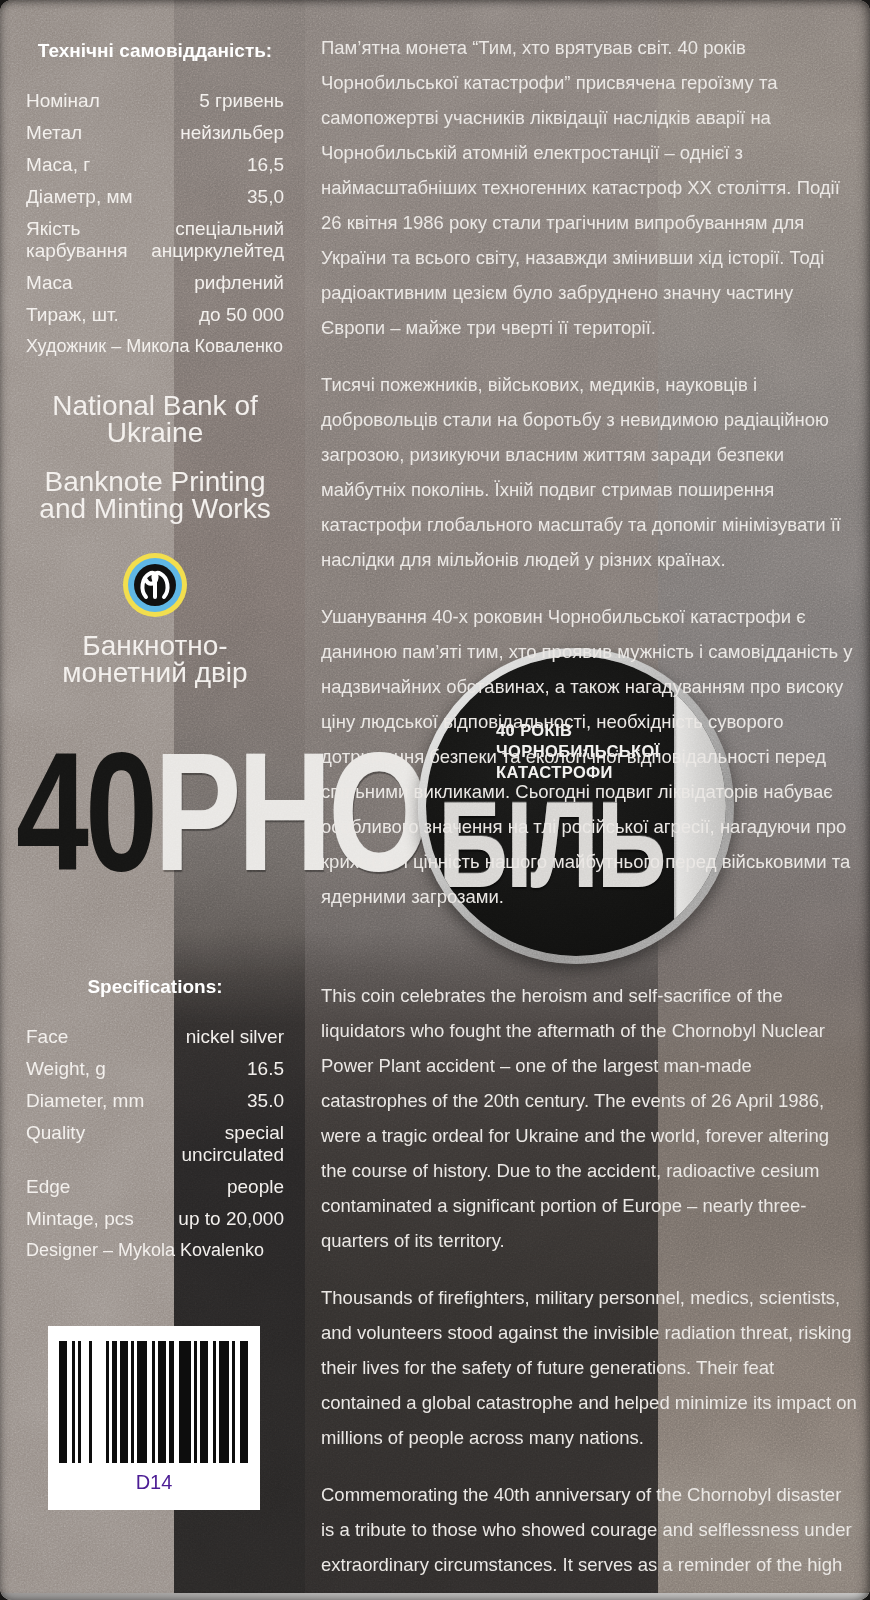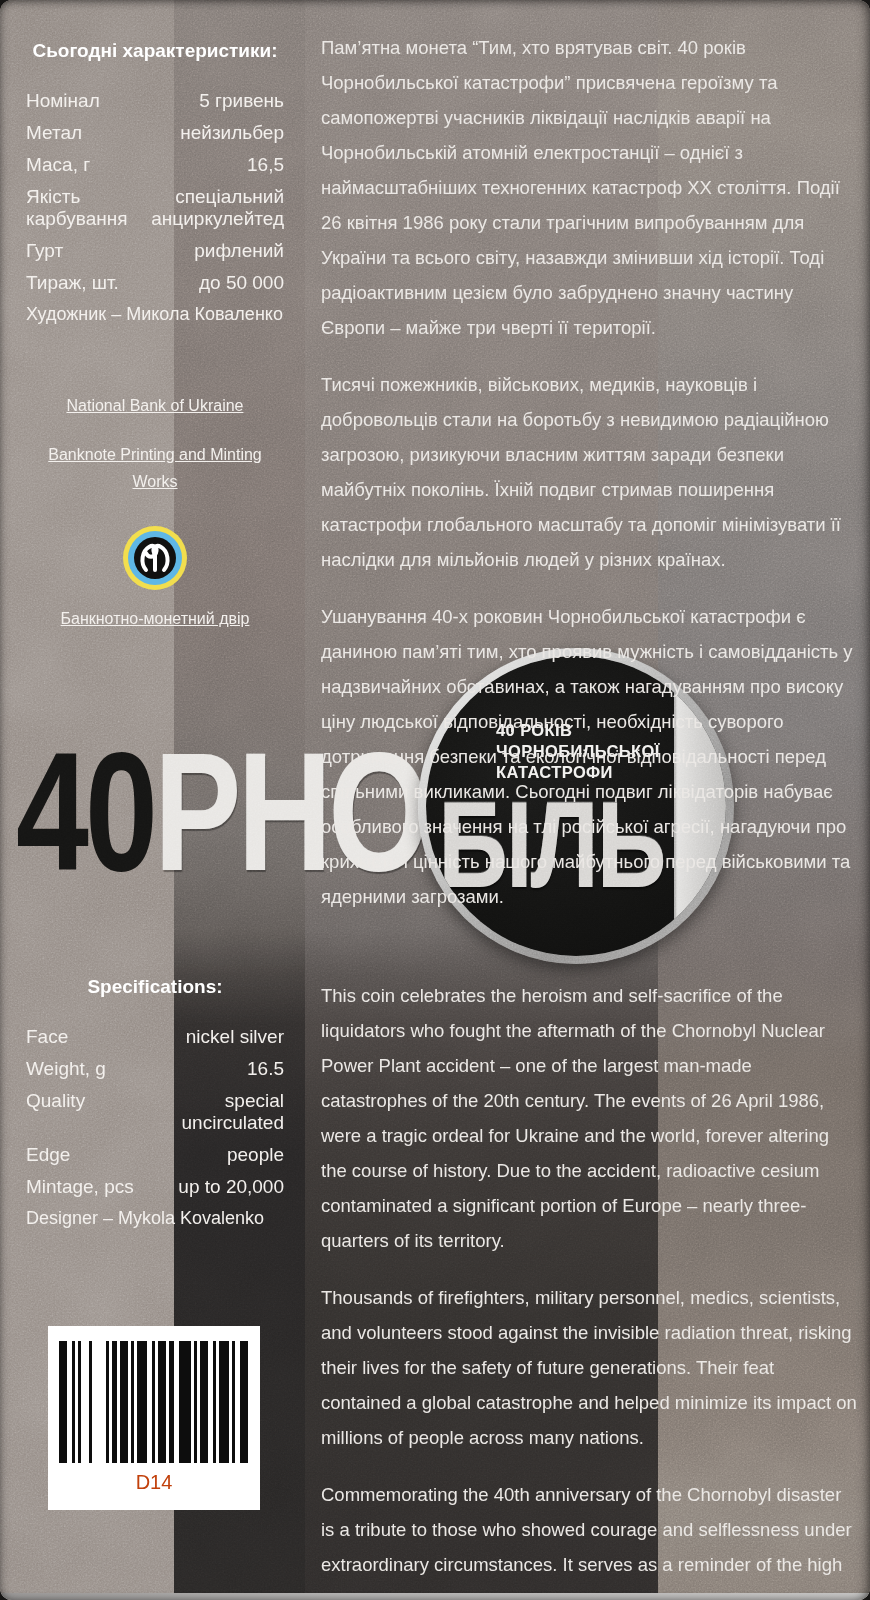--- a/index.html
+++ b/index.html
@@ -71,33 +71,33 @@
   .para{font-size:18.5px;line-height:35px;margin:0 0 22px 0;}
 
   .specs-title{font-weight:bold;font-size:19px;text-align:center;color:#fff;margin-bottom:28px;}
   .srow{display:flex;justify-content:space-between;align-items:flex-start;
         font-size:19px;line-height:22px;margin-bottom:10px;}
   .slabel{max-width:135px;}
   .svalue{max-width:142px;text-align:right;}
   .byline{font-size:18px;white-space:nowrap;margin-top:0;}
 
   .issuer{position:absolute;left:26px;width:258px;z-index:5;text-align:center;color:#f3f0ed;
-          font-size:16px;line-height:27px;text-decoration:underline;}
+          font-size:28px;line-height:27px;}
   .issuer .blk{margin-bottom:22px;}
   .logo-wrap{margin:30px auto 14px auto;width:66px;height:66px;}
 
   
   .barcode{
     position:absolute;left:48px;top:1326px;width:212px;height:184px;z-index:5;
     background:#fff;padding:15px 11px 6px 11px;
   }
   .bars{display:flex;height:122px;align-items:stretch;}
   .bars .bar{background:#0d0d0d;height:100%;flex:0 0 auto;}
   .bars .gap{background:transparent;height:100%;flex:0 0 auto;}
-  .barcode-label{text-align:center;font-size:20px;color:#c2410c;margin-top:8px;}
+  .barcode-label{text-align:center;font-size:20px;color:#4c1d95;margin-top:8px;}
 </style>
 </head>
 <body>
 
 <div class="card">
 
   <div class="band band-a"></div>
   <div class="band band-b1"></div>
   <div class="band band-b2"></div>
   <div class="band band-c"></div>
@@ -121,39 +121,43 @@
       </filter>
     <filter id="blotch">
         <feTurbulence type="fractalNoise" baseFrequency="0.015" numOctaves="2" stitchTiles="stitch"></feTurbulence>
         <feColorMatrix type="saturate" values="0"></feColorMatrix>
       </filter>
     <rect width="100%" height="100%" filter="url(#blotch)" opacity="0.35"></rect>
     <rect width="100%" height="100%" filter="url(#grain)" opacity="0.8"></rect>
   </svg>
 
   <div class="left-col" style="top:40px">
-    <div class="specs-title">Сьогодні характеристики:</div>
+    <div class="specs-title">Технічні самовідданість:</div>
     <div class="srow">
         <span class="slabel">Номінал</span>
         <span class="svalue">5 гривень</span>
       </div>
     <div class="srow">
         <span class="slabel">Метал</span>
         <span class="svalue">нейзильбер</span>
       </div>
     <div class="srow">
         <span class="slabel">Маса, г</span>
         <span class="svalue">16,5</span>
       </div>
     <div class="srow">
+        <span class="slabel">Діаметр, мм</span>
+        <span class="svalue">35,0</span>
+      </div>
+    <div class="srow">
         <span class="slabel">Якість карбування</span>
         <span class="svalue">спеціальний анциркулейтед</span>
       </div>
     <div class="srow">
-        <span class="slabel">Гурт</span>
+        <span class="slabel">Маса</span>
         <span class="svalue">рифлений</span>
       </div>
     <div class="srow">
         <span class="slabel">Тираж, шт.</span>
         <span class="svalue">до 50 000</span>
       </div>
     <div class="byline">Художник – Микола Коваленко</div>
   </div>
 
   <div class="issuer" style="top:392px">
@@ -184,20 +188,24 @@
     <div class="specs-title">Specifications:</div>
     <div class="srow">
         <span class="slabel">Face</span>
         <span class="svalue">nickel silver</span>
       </div>
     <div class="srow">
         <span class="slabel">Weight, g</span>
         <span class="svalue">16.5</span>
       </div>
     <div class="srow">
+        <span class="slabel">Diameter, mm</span>
+        <span class="svalue">35.0</span>
+      </div>
+    <div class="srow">
         <span class="slabel">Quality</span>
         <span class="svalue">special uncirculated</span>
       </div>
     <div class="srow">
         <span class="slabel">Edge</span>
         <span class="svalue">people</span>
       </div>
     <div class="srow">
         <span class="slabel">Mintage, pcs</span>
         <span class="svalue">up to 20,000</span>

